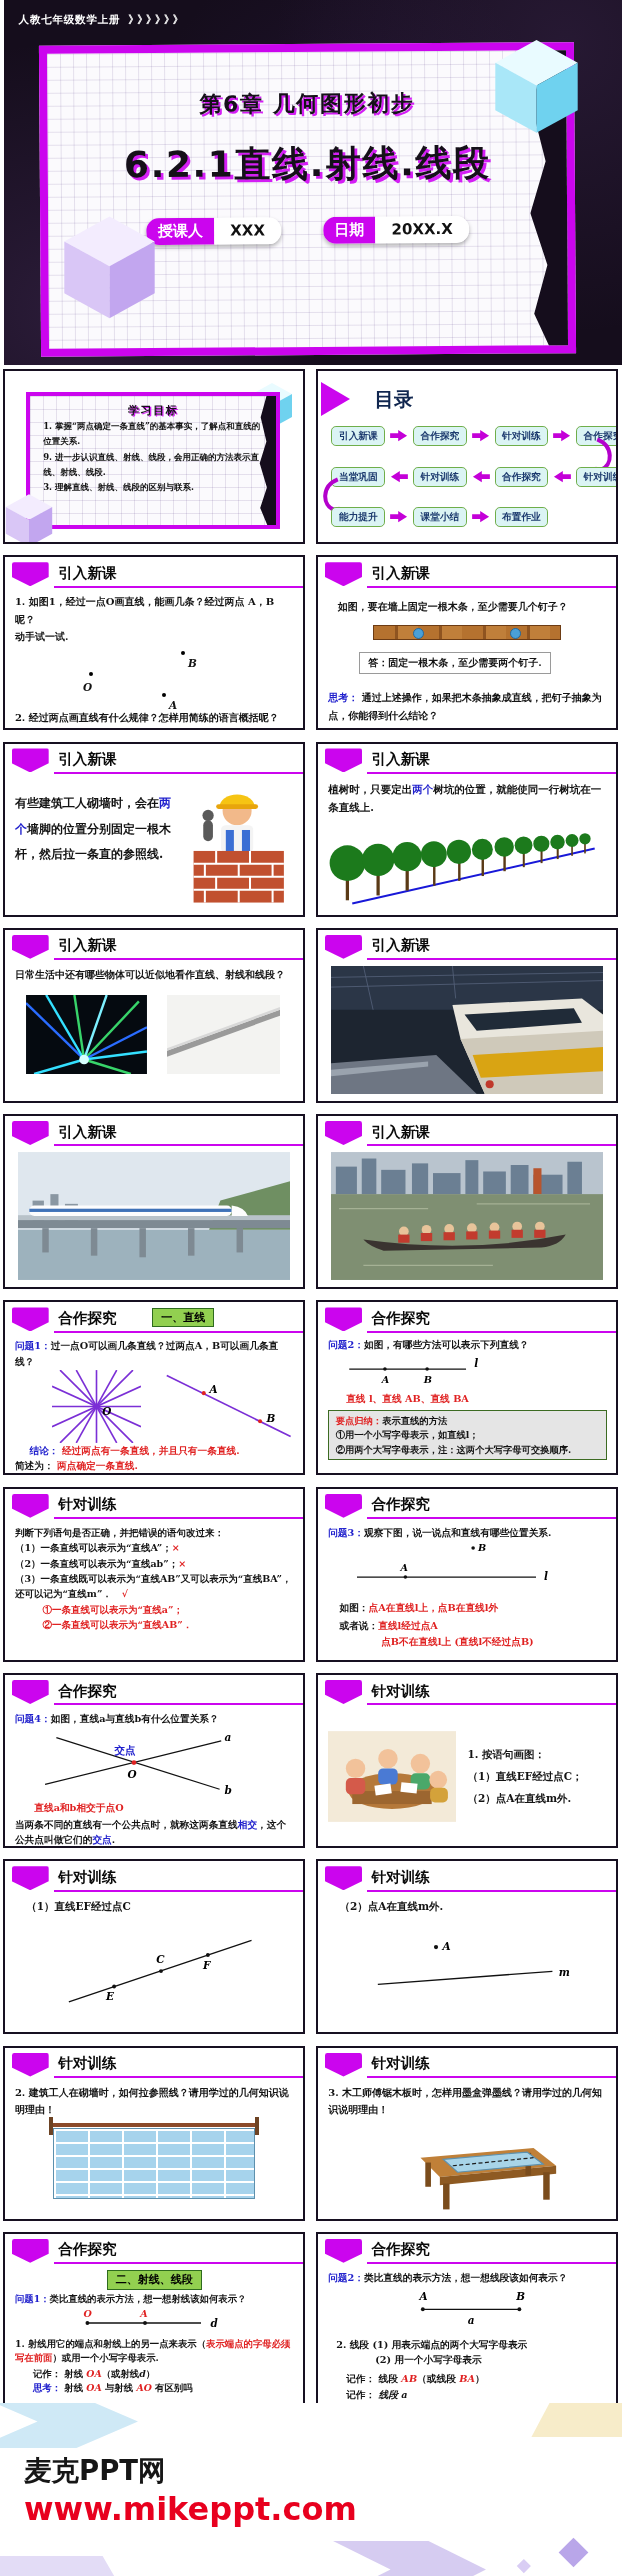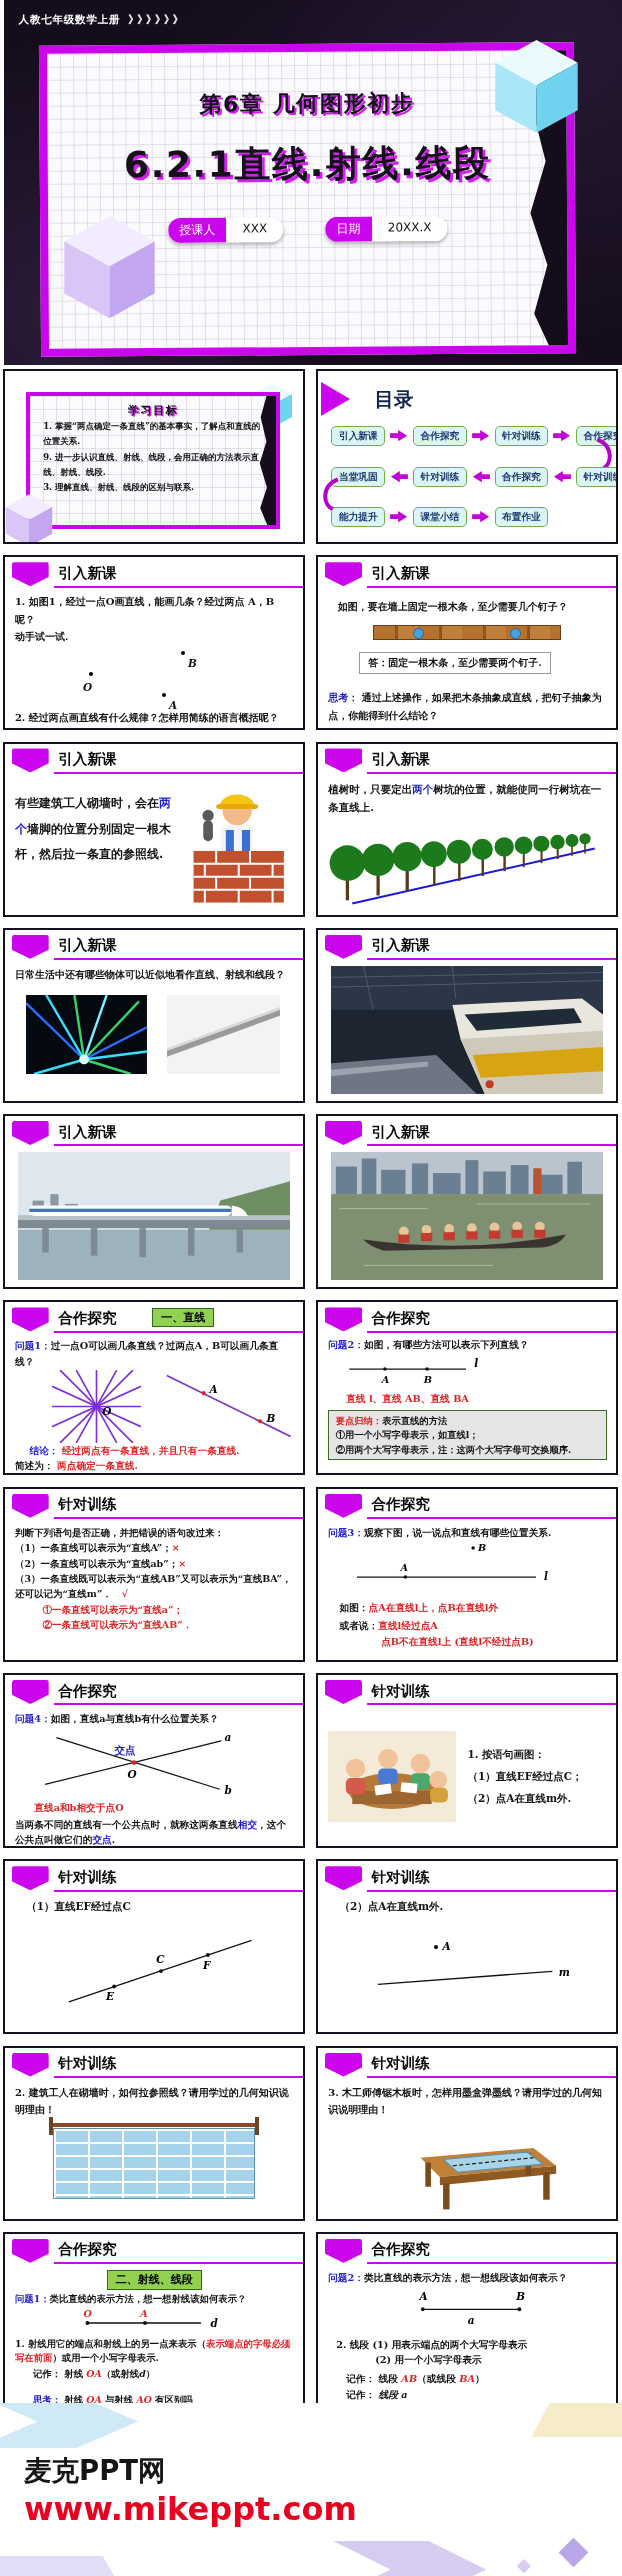--- a/index.html
+++ b/index.html
@@ -20,21 +20,21 @@
   .brand .chev{margin-left:8px;letter-spacing:-1.6px;font-weight:bold;}
   .card{position:absolute;left:36px;top:44px;width:535px;height:311px;border:8px solid #cb05ee;
         box-sizing:border-box;transform:rotate(-0.4deg);overflow:hidden;}
   .torn{position:absolute;right:-4.9px;top:-4.9px;bottom:-4.9px;width:52px;background:#150d1c;
         clip-path:polygon(55% 0,100% 0,100% 100%,58% 100%,26% 88%,52% 72%,20% 55%,50% 38%,24% 20%);}
   .chapter{margin-top:37px;text-align:center;font-size:22px;font-weight:800;color:#151019;
            text-shadow:2px 2px 0 #d41ef5;letter-spacing:1.6px;}
   .bigtitle{margin-top:21px;text-align:center;font-size:36px;font-weight:800;color:#151019;
            text-shadow:2.8px 2.8px 0 #d41ef5;letter-spacing:1.6px;}
   .pills{margin-top:27.5px;display:flex;justify-content:center;gap:42px;}
-  .pill{display:flex;border-radius:13px;overflow:hidden;box-shadow:0 2.4px 4px rgba(0,0,0,.3);font-size:12px;font-weight:normal;justify-content:space-between;}
+  .pill{display:flex;border-radius:13px;overflow:hidden;box-shadow:0 2.4px 4px rgba(0,0,0,.3);font-size:15px;font-weight:bold;justify-content:space-between;}
   .pill .pl{background:#cb05ee;color:#fff;padding:4px 11.3px;}
   .pill .pr{background:#fff;color:#111;padding:4px 16px;}
   .cube{position:absolute;}
   
   .rows{position:absolute;left:3.2px;top:369px;width:616px;display:grid;
         grid-template-columns:302px 302px;column-gap:11.3px;row-gap:11.3px;}
   .slide{position:relative;width:302px;height:175px;background:#fff;border:2.4px solid #171021;
          box-sizing:border-box;overflow:hidden;}
   .shead{position:absolute;left:0;top:4.9px;right:0;height:27.5px;}
   .banner{position:absolute;left:6.5px;top:0;width:37px;height:24px;background:#cb05ee;
@@ -697,21 +697,21 @@
           <text x="74" y="13" font-size="12" font-style="italic" font-weight="bold" fill="#e02222" font-family="DejaVu Serif,serif">A</text>
           <text x="162" y="25" font-size="13" font-style="italic" font-weight="bold" font-family="DejaVu Serif,serif">d</text>
         </svg>
         <div style="margin-top:2.4px">
           <span>1. 射线用它的端点和射线上的另一点来表示（</span><span class="red">表示端点的字母必须写在前面</span><span>）或用一个小写字母表示.</span>
         </div>
         <div style="margin-left:18px;margin-top:1.6px">
           <span>记作：</span>
           <span>射线 </span><span class="red ital">OA</span><span>（或射线</span><span class="ital">d</span><span>）</span>
         </div>
-        <div style="margin-left:18px;margin-top:12px">
+        <div style="margin-left:18px;margin-top:0">
           <span class="blue">思考：</span>
           <span>射线 </span><span class="red ital">OA</span><span> 与射线 </span><span class="red ital">AO</span><span> 有区别吗</span>
         </div>
       </div>
     </div>
 
     <div class="slide">
       <div class="shead">
           <span class="banner"></span>
         <span class="stitle">合作探究</span>

